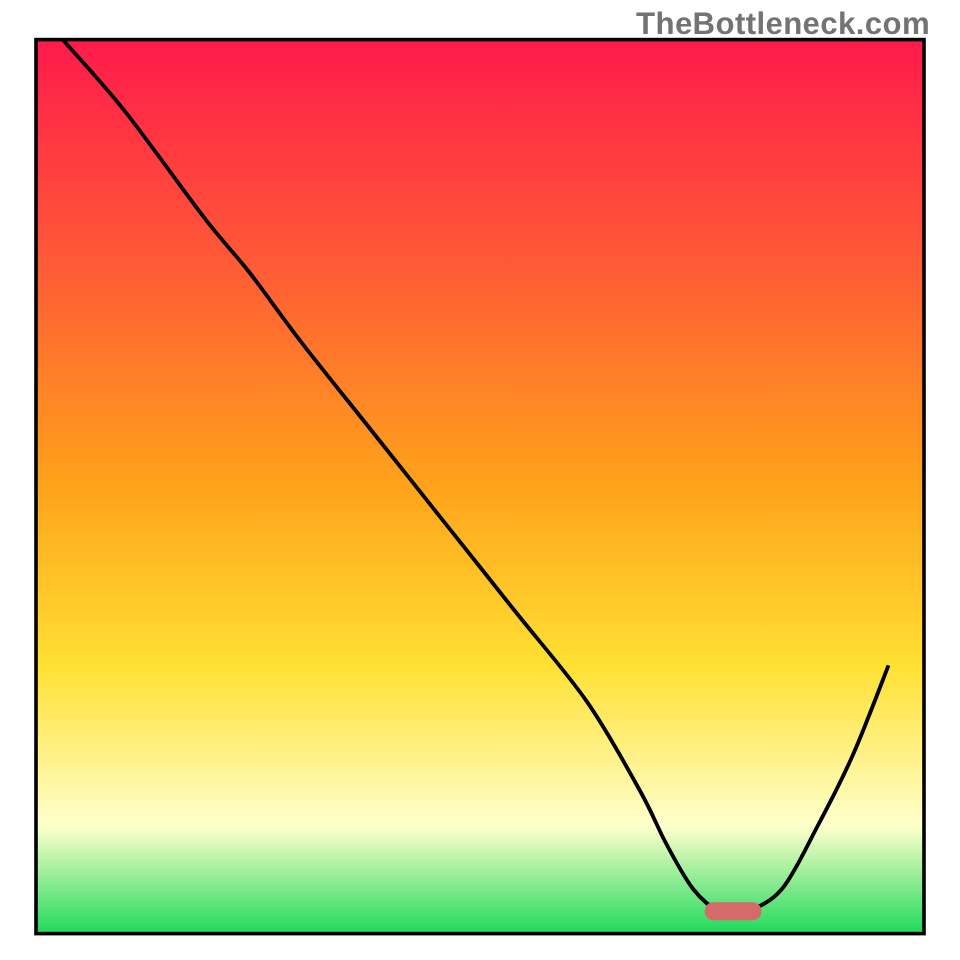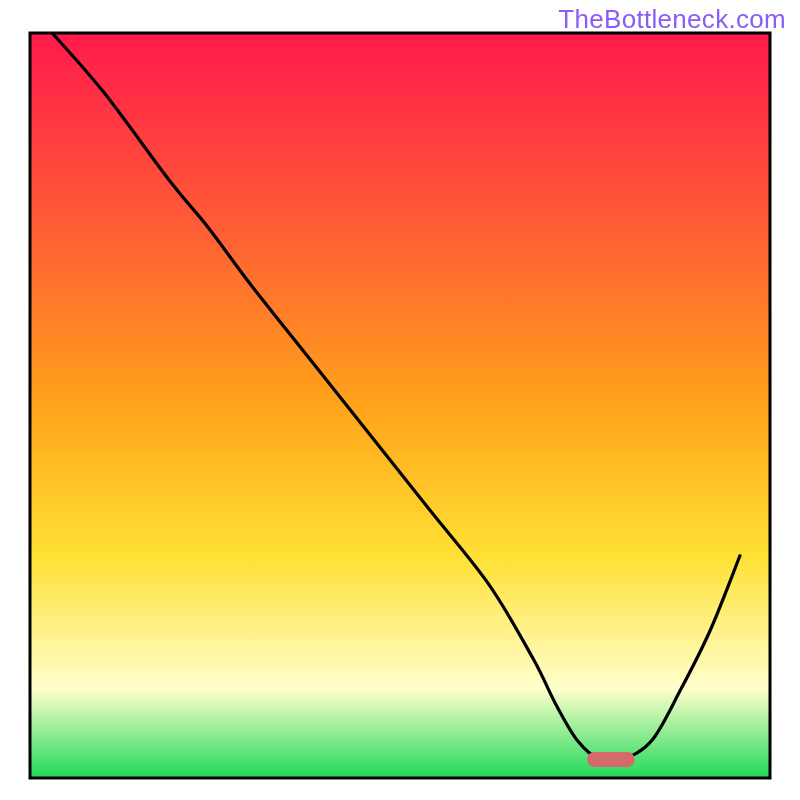--- a/index.html
+++ b/index.html
@@ -12,24 +12,24 @@
     font-family: Arial, Helvetica, sans-serif;
   }
   .stage {
     position: relative;
     width: 800px;
     height: 800px;
   }
   .watermark {
     position: absolute;
     top: 4px;
-    right: 14px;
+    right: 25px;
     font-size: 26px;
-    font-weight: 400;
-    color: #8b5cf6;
+    font-weight: 700;
+    color: #737373;
     letter-spacing: 0.3px;
     z-index: 4;
   }
   svg.plot {
     position: absolute;
     left: 0;
     top: 0;
     width: 800px;
     height: 800px;
     display: block;

